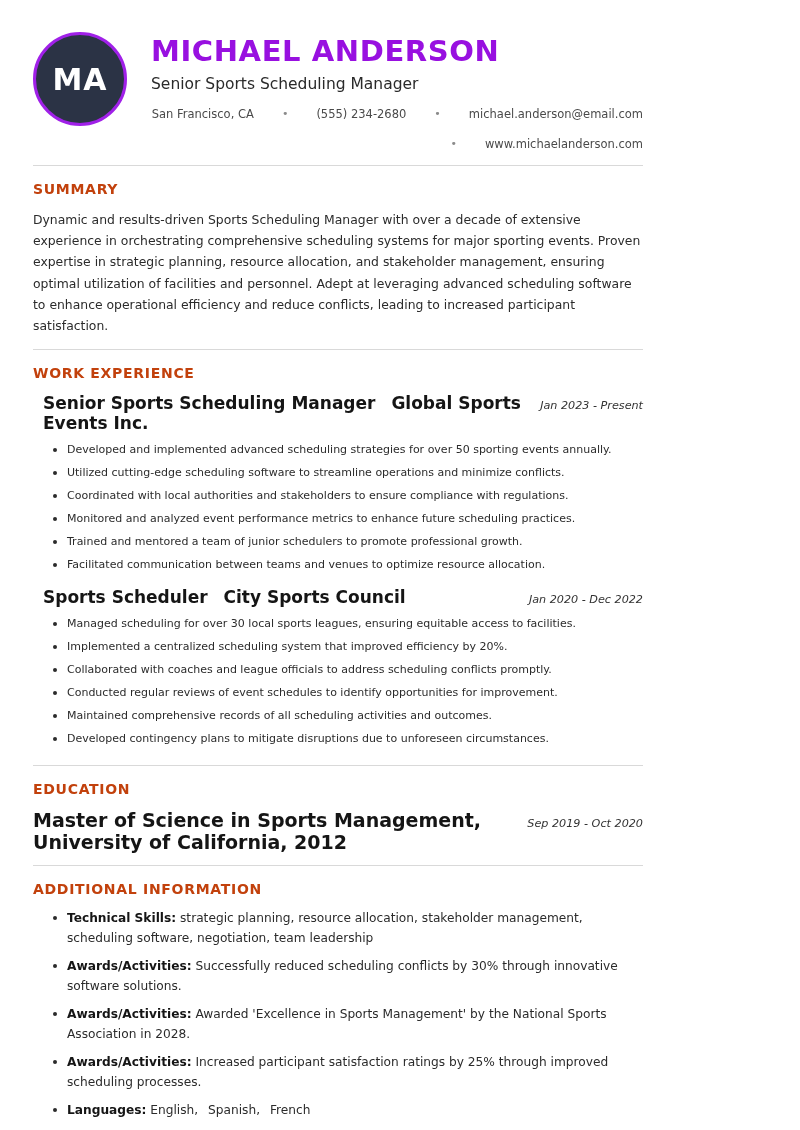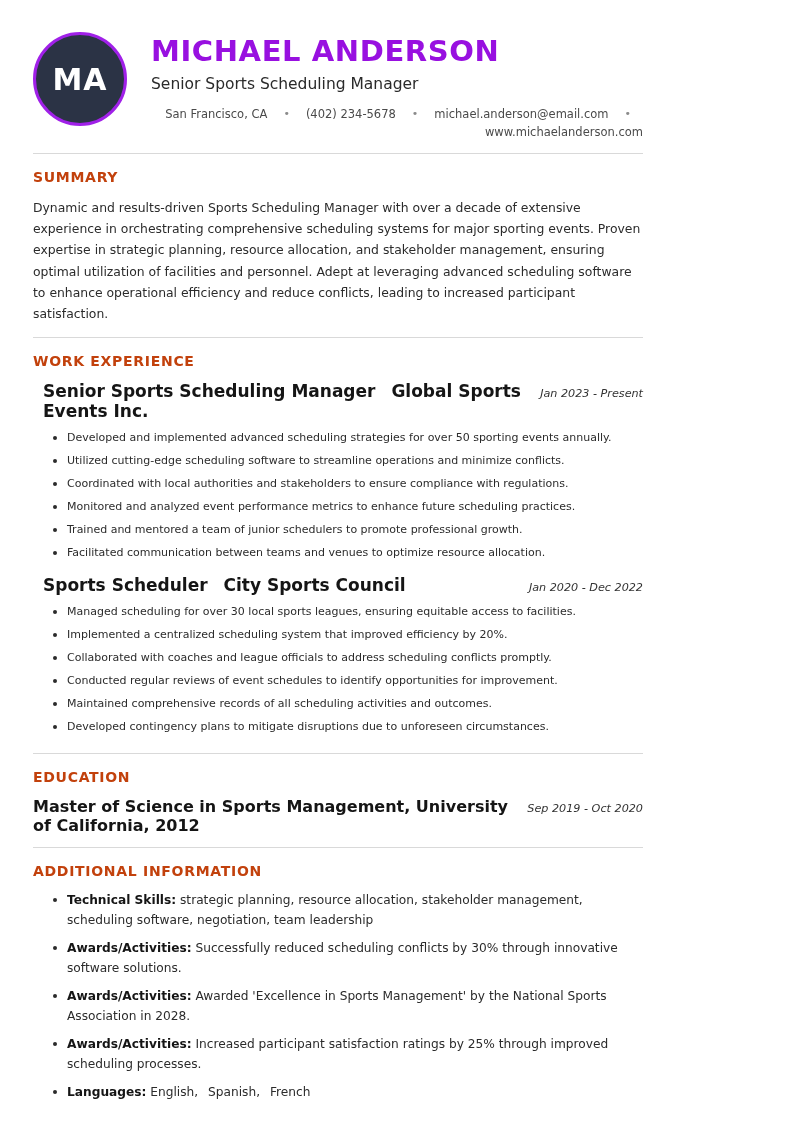--- a/index.html
+++ b/index.html
@@ -64,21 +64,21 @@
     color: #2a2a2a;
     margin: 0 0 14px 0;
     font-weight: normal;
   }
   .contact-row {
     display: flex;
     justify-content: flex-end;
     align-items: center;
     font-size: 11.5px;
     color: #4a4a4a;
-    gap: 4px;
+    gap: 16px;
     flex-wrap: wrap;
   }
   .contact-item { white-space: nowrap; }
   .contact-sep {
     color: #8a8a8a;
     padding: 0 12px;
     font-size: 11px;
   }
 
   
@@ -151,21 +151,21 @@
     background: #2b2b2b;
   }
 
   
   .edu-row {
     display: flex;
     align-items: baseline;
     justify-content: space-between;
   }
   .edu-degree {
-    font-size: 16px;
+    font-size: 19px;
     font-weight: bold;
     color: #151515;
   }
   .edu-dates {
     font-size: 11.2px;
     font-style: italic;
     color: #333333;
     white-space: nowrap;
     padding-left: 16px;
   }
@@ -208,21 +208,21 @@
   <div class="header">
     <div class="avatar">
       <span>MA</span>
     </div>
     <div class="header-text">
       <h1 class="name">MICHAEL ANDERSON</h1>
       <div class="job-title">Senior Sports Scheduling Manager</div>
       <div class="contact-row">
         <span class="contact-item">San Francisco, CA</span>
         <span class="contact-sep">•</span>
-        <span class="contact-item">(402) 234-5678</span>
+        <span class="contact-item">(555) 234-2680</span>
         <span class="contact-sep">•</span>
         <span class="contact-item">michael.anderson@email.com</span>
         <span class="contact-sep">•</span>
         <span class="contact-item">www.michaelanderson.com</span>
       </div>
     </div>
   </div>
 
   <div class="section">
     <div class="section-title">SUMMARY</div>

